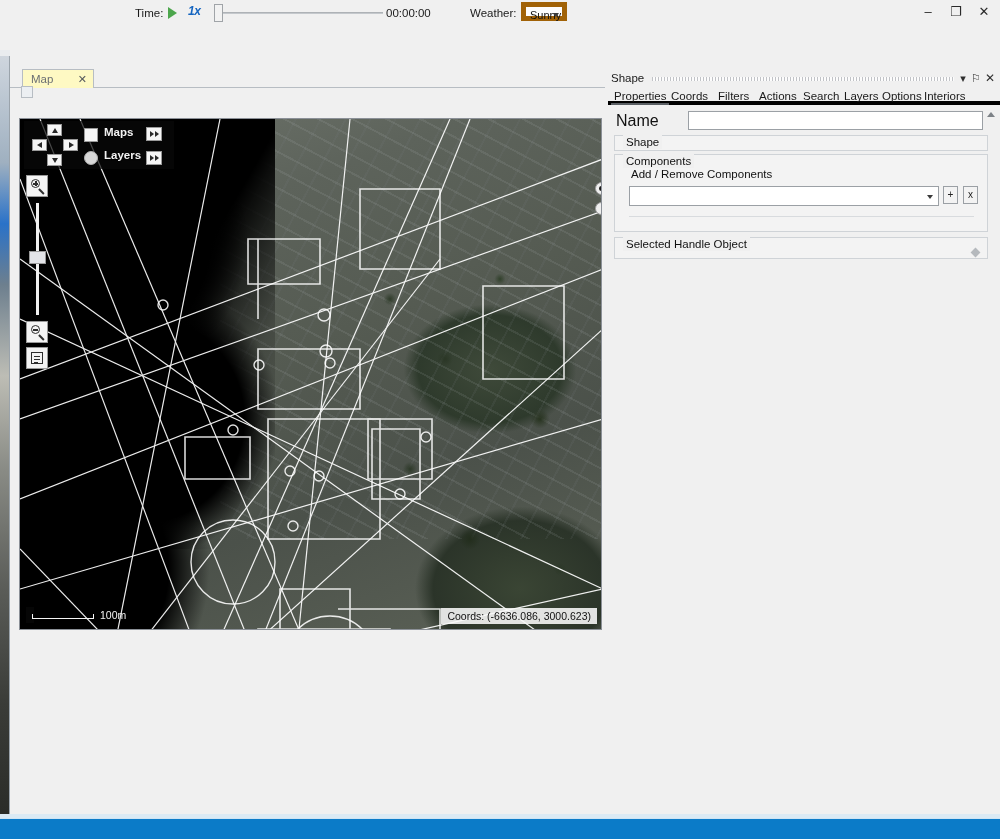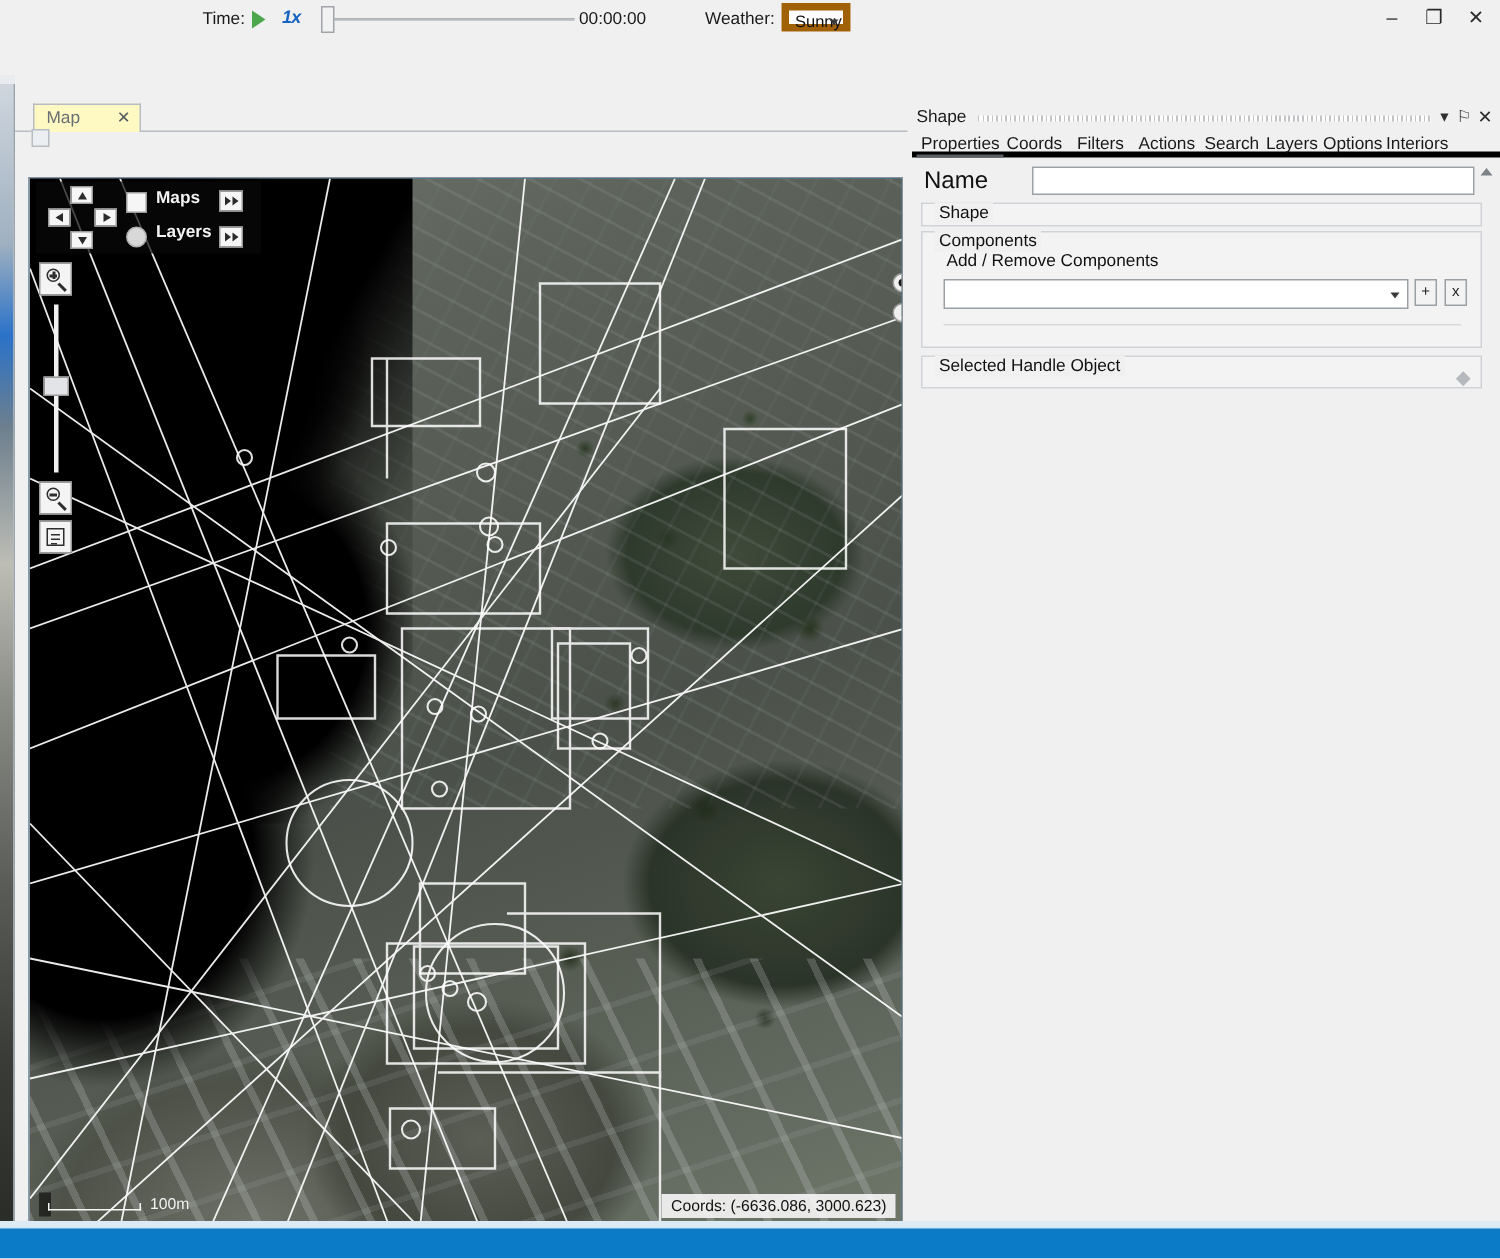--- a/index.html
+++ b/index.html
@@ -160,22 +160,22 @@
   }
   .chk .ctxt {
     position: absolute; left: 14px; top: 0; line-height: 16px;
     font-size: 11.5px; white-space: nowrap; color: #1a1a1a;
   }
   .chk-a { left: 0; }
   .chk-b { left: 97px; }
 
   
   .map-view {
-    position: absolute; left: 9px; top: 62px; width: 583px; height: 700px;
-    overflow: hidden; background: #0369a1;
+    position: absolute; left: 9px; top: 62px; width: 583px; height: 512px;
+    overflow: hidden; background: #be185d;
     border: 1px solid #8b9097;
   }
   .sat {
     position: absolute; left: 0; top: 0; width: 583px; height: 700px;
   }
   
   .sat-base {
     position: absolute; inset: 0;
     background:
       radial-gradient(ellipse 120px 90px at 470px 250px, #3f4a3a 0%, #2e3a2c 60%, rgba(0,0,0,0) 72%),

